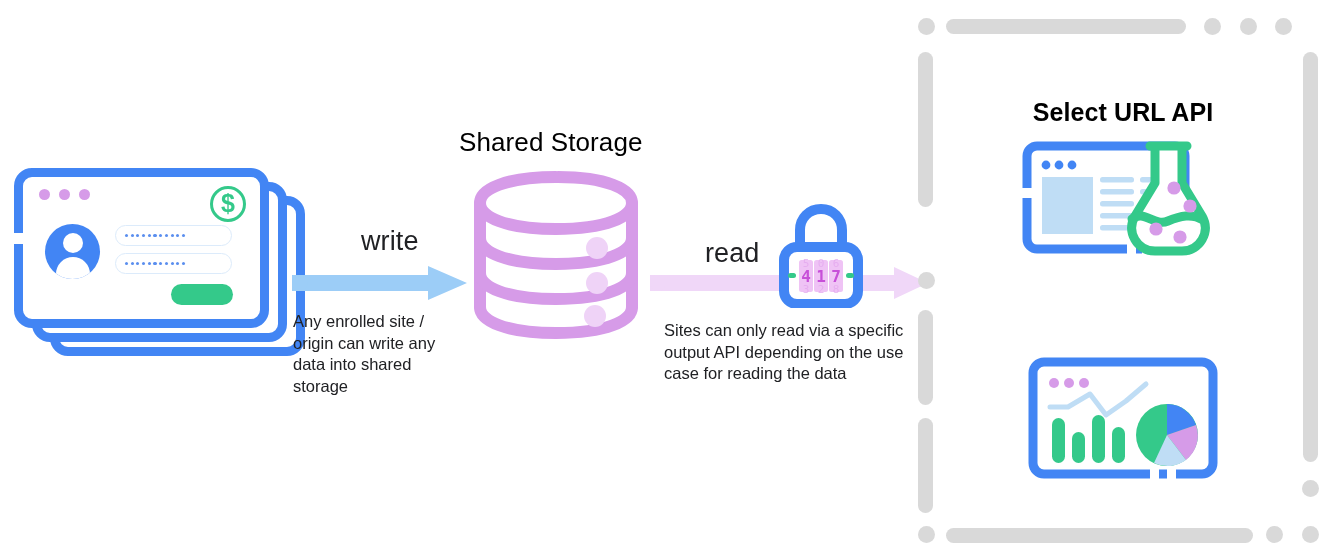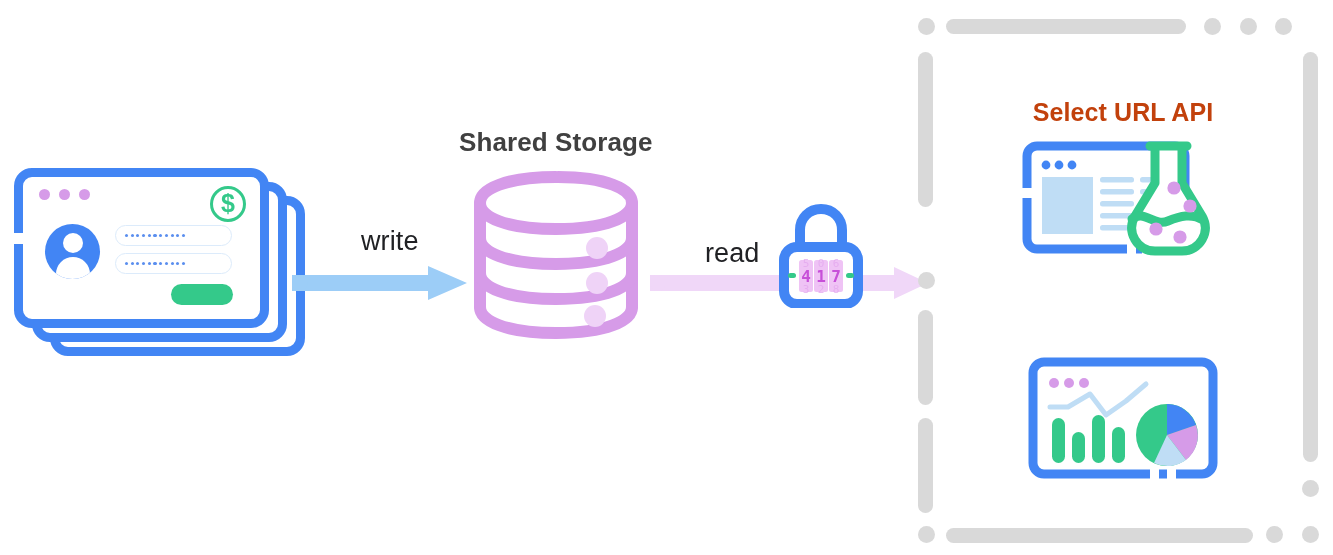--- a/index.html
+++ b/index.html
@@ -163,22 +163,22 @@
     line-height: 21.5px;
     color: #202124;
   }
 
   
   #storage-title {
     position: absolute;
     left: 459px;
     top: 127px;
     font-size: 26px;
-    font-weight: bold;
-    color: #404040;
+    font-weight: normal;
+    color: #000000;
     letter-spacing: .1px;
   }
   #cylinder { position: absolute; left: 466px; top: 165px; }
 
   
   #read-label {
     position: absolute;
     left: 705px;
     top: 238px;
     font-size: 27px;
@@ -208,21 +208,21 @@
   .seg {
     position: absolute;
     background: #D9D9D9;
     border-radius: 99px;
   }
 
   .api-title {
     position: absolute;
     font-size: 25px;
     font-weight: bold;
-    color: #c2410c;
+    color: #000000;
     text-align: center;
     width: 100%;
     letter-spacing: .1px;
   }
   #select-url-title { top: 88px; }
   #private-agg-title { top: 298px; }
 
   #select-url-icon { position: absolute; left: 104px; top: 131px; }
   #private-agg-icon { position: absolute; left: 110px; top: 347px; }
 </style>
@@ -287,20 +287,21 @@
     </div>
   </div>
 
   <div id="write-label" class="nosel">write</div>
 
   <svg id="write-arrow" width="175" height="34" viewBox="0 0 175 34">
     <path d="M0 9 H136 V0 L175 17 L136 34 V25 H0 Z" fill="#9CCDF7"></path>
     <rect x="0" y="9" width="16" height="16" rx="8" fill="#9CCDF7"></rect>
   </svg>
 
+  <div id="write-caption" class="nosel">Any enrolled site / origin can write any data into shared storage</div>
 
   <div id="storage-title" class="nosel">Shared Storage</div>
 
   <svg id="cylinder" width="180" height="180" viewBox="0 0 180 180">
     <g fill="none" stroke="#D69BE8" stroke-width="12" stroke-linecap="round">
 
       <path d="M90 12 C 40 12 14 24 14 38 C 14 52 40 64 90 64 C 140 64 166 52 166 38 C 166 24 140 12 92 12"></path>
 
       <path d="M14 38 V 142"></path>
       <path d="M166 38 V 142"></path>
@@ -347,20 +348,21 @@
         <text x="27" y="90">3</text>
           <text x="42" y="90">2</text>
           <text x="57" y="90">8</text>
       </g>
     </g>
 
     <rect x="9" y="70" width="8" height="5" rx="2.5" fill="#34C98A"></rect>
     <rect x="67" y="70" width="8" height="5" rx="2.5" fill="#34C98A"></rect>
   </svg>
 
+  <div id="read-caption" class="nosel">Sites can only read via a specific output API depending on the use case for reading the data</div>
 
   <div id="right-panel">
 
     <span class="seg" style="left:0;top:8px;width:17px;height:17px;"></span>
     <span class="seg" style="left:28px;top:9px;width:240px;height:15px;"></span>
     <span class="seg" style="left:286px;top:8px;width:17px;height:17px;"></span>
     <span class="seg" style="left:322px;top:8px;width:17px;height:17px;"></span>
     <span class="seg" style="left:357px;top:8px;width:17px;height:17px;"></span>
 
     <span class="seg" style="left:0;top:42px;width:15px;height:155px;"></span>

